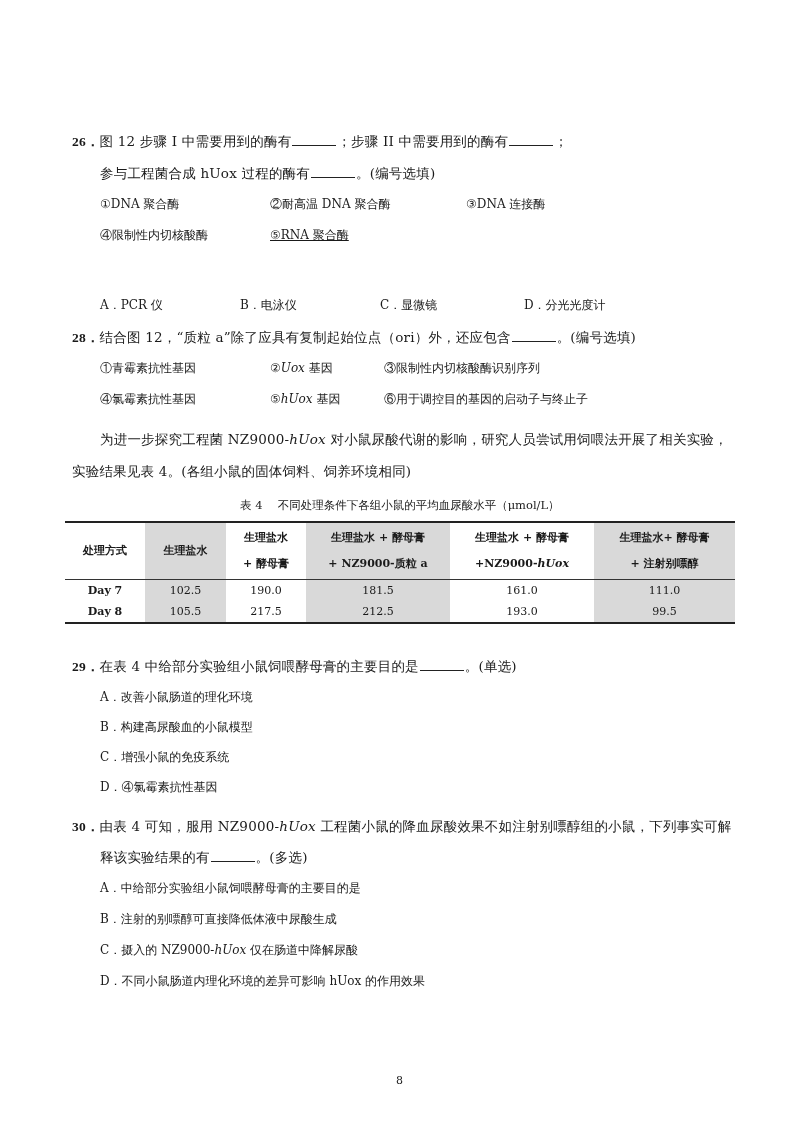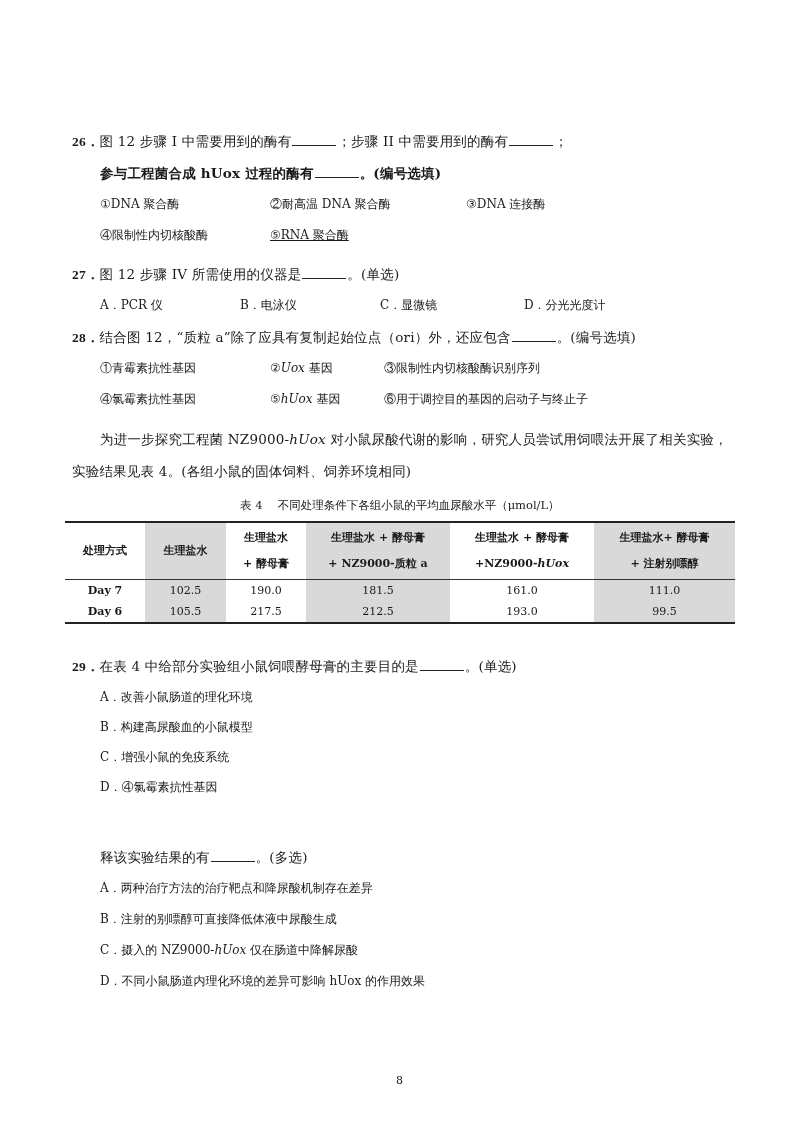--- a/index.html
+++ b/index.html
@@ -33,32 +33,29 @@
   .pagenum { position: absolute; left: 396px; top: 1042px; font-size: 11px; }
 </style>
 </head>
 <body>
 
 <div class="page">
 
   <div class="line" style="left:72px; top:100px;">
     <span class="qnum">26．</span><span>图 12 步骤 I 中需要用到的酶有</span><span class="blank"></span><span>；步骤 II 中需要用到的酶有</span><span class="blank"></span><span>；</span>
   </div>
-  <div class="line" style="left:100px; top:132px;font-weight:bold;">
+  <div class="line" style="left:100px; top:132px;">
     <span>参与工程菌合成 hUox 过程的酶有</span><span class="blank"></span><span>。(编号选填)</span>
   </div>
   <div class="opt" style="left:100px; top:163px;">①DNA 聚合酶</div>
   <div class="opt" style="left:270px; top:163px;text-align:center;">②耐高温 DNA 聚合酶</div>
   <div class="opt" style="left:466px; top:163px;">③DNA 连接酶</div>
   <div class="opt" style="left:100px; top:194px;">④限制性内切核酸酶</div>
   <div class="opt" style="left:270px; top:194px;text-decoration:underline;">⑤RNA 聚合酶</div>
 
-  <div class="line" style="left:72px; top:233px;">
-    <span class="qnum">27．</span><span>图 12 步骤 IV 所需使用的仪器是</span><span class="blank"></span><span>。(单选)</span>
-  </div>
   <div class="opt" style="left:100px; top:264px;">A．PCR 仪</div>
   <div class="opt" style="left:240px; top:264px;">B．电泳仪</div>
   <div class="opt" style="left:380px; top:264px;">C．显微镜</div>
   <div class="opt" style="left:524px; top:264px;">D．分光光度计</div>
 
   <div class="line" style="left:72px; top:296px;">
     <span class="qnum">28．</span><span>结合图 12，“质粒 a”除了应具有复制起始位点（ori）外，还应包含</span><span class="blank"></span><span>。(编号选填)</span>
   </div>
   <div class="opt" style="left:100px; top:327px;"><span>①青霉素抗性基因</span></div>
   <div class="opt" style="left:270px; top:327px;"><span>②</span><span class="it">Uox</span><span> 基因</span></div>
@@ -108,40 +105,43 @@
     <tbody>
       <tr>
         <td class="rowh">Day 7</td>
         <td class="shade">102.5</td>
         <td>190.0</td>
         <td class="shade">181.5</td>
         <td>161.0</td>
         <td class="shade">111.0</td>
       </tr>
       <tr>
-        <td class="rowh">Day 6</td>
+        <td class="rowh">Day 8</td>
         <td class="shade">105.5</td>
         <td>217.5</td>
         <td class="shade">212.5</td>
         <td>193.0</td>
         <td class="shade">99.5</td>
       </tr>
     </tbody>
   </table>
 
   <div class="line" style="left:72px; top:625px;">
     <span class="qnum">29．</span><span>在表 4 中给部分实验组小鼠饲喂酵母膏的主要目的是</span><span class="blank"></span><span>。(单选)</span>
   </div>
   <div class="opt" style="left:100px; top:656px;">A．改善小鼠肠道的理化环境</div>
   <div class="opt" style="left:100px; top:686px;">B．构建高尿酸血的小鼠模型</div>
   <div class="opt" style="left:100px; top:716px;">C．增强小鼠的免疫系统</div>
   <div class="opt" style="left:100px; top:746px;">D．④氯霉素抗性基因</div>
 
+  <div class="line" style="left:72px; top:785px;">
+    <span class="qnum">30．</span><span>由表 4 可知，服用 NZ9000-</span><span class="it">hUox</span><span> 工程菌小鼠的降血尿酸效果不如注射别嘌醇组的小鼠，下列事实可解</span>
+  </div>
   <div class="line" style="left:100px; top:816px;">
     <span>释该实验结果的有</span><span class="blank"></span><span>。(多选)</span>
   </div>
-  <div class="opt" style="left:100px; top:847px;">A．两种治疗方法的治疗靶点和降尿酸机制存在差异</div>
+  <div class="opt" style="left:100px; top:847px;">A．中给部分实验组小鼠饲喂酵母膏的主要目的是</div>
   <div class="opt" style="left:100px; top:878px;">B．注射的别嘌醇可直接降低体液中尿酸生成</div>
   <div class="opt" style="left:100px; top:909px;"><span>C．摄入的 NZ9000-</span><span class="it">hUox</span><span> 仅在肠道中降解尿酸</span></div>
   <div class="opt" style="left:100px; top:940px;">D．不同小鼠肠道内理化环境的差异可影响 hUox 的作用效果</div>
 
   <div class="pagenum">8</div>
 </div>
 
 </body></html>

